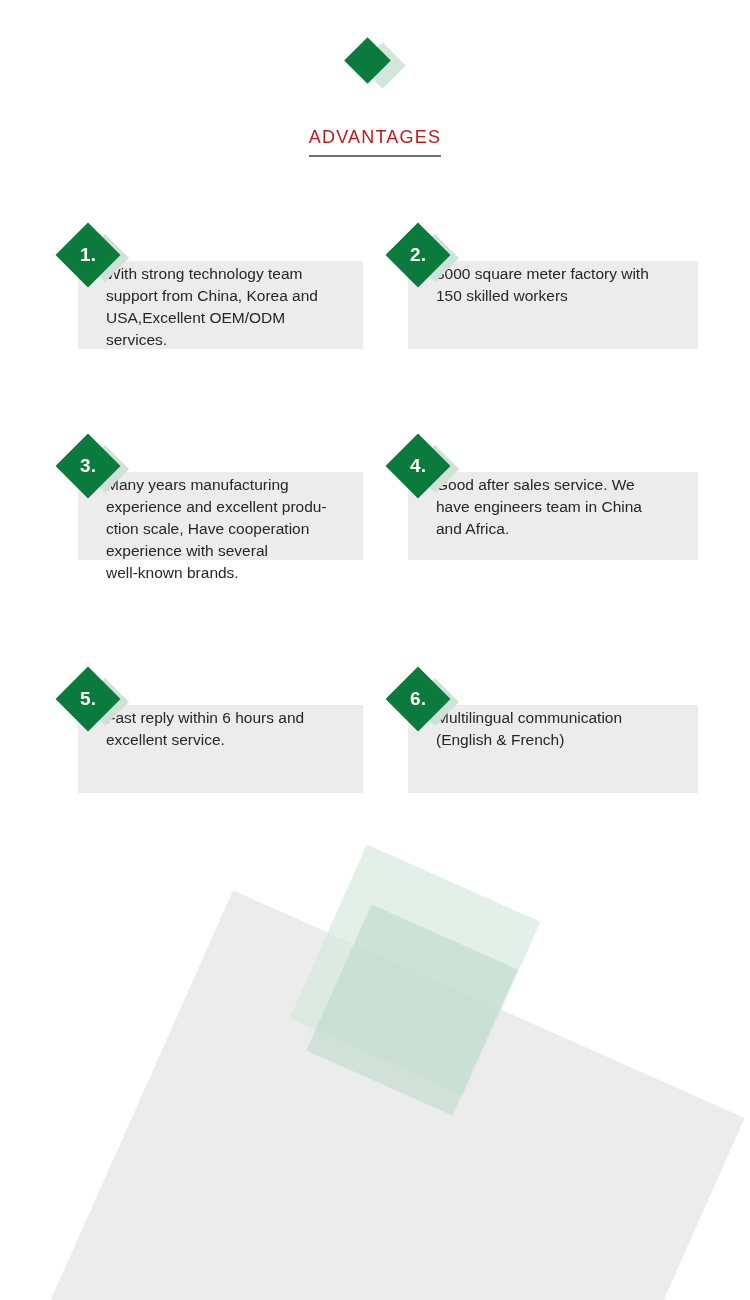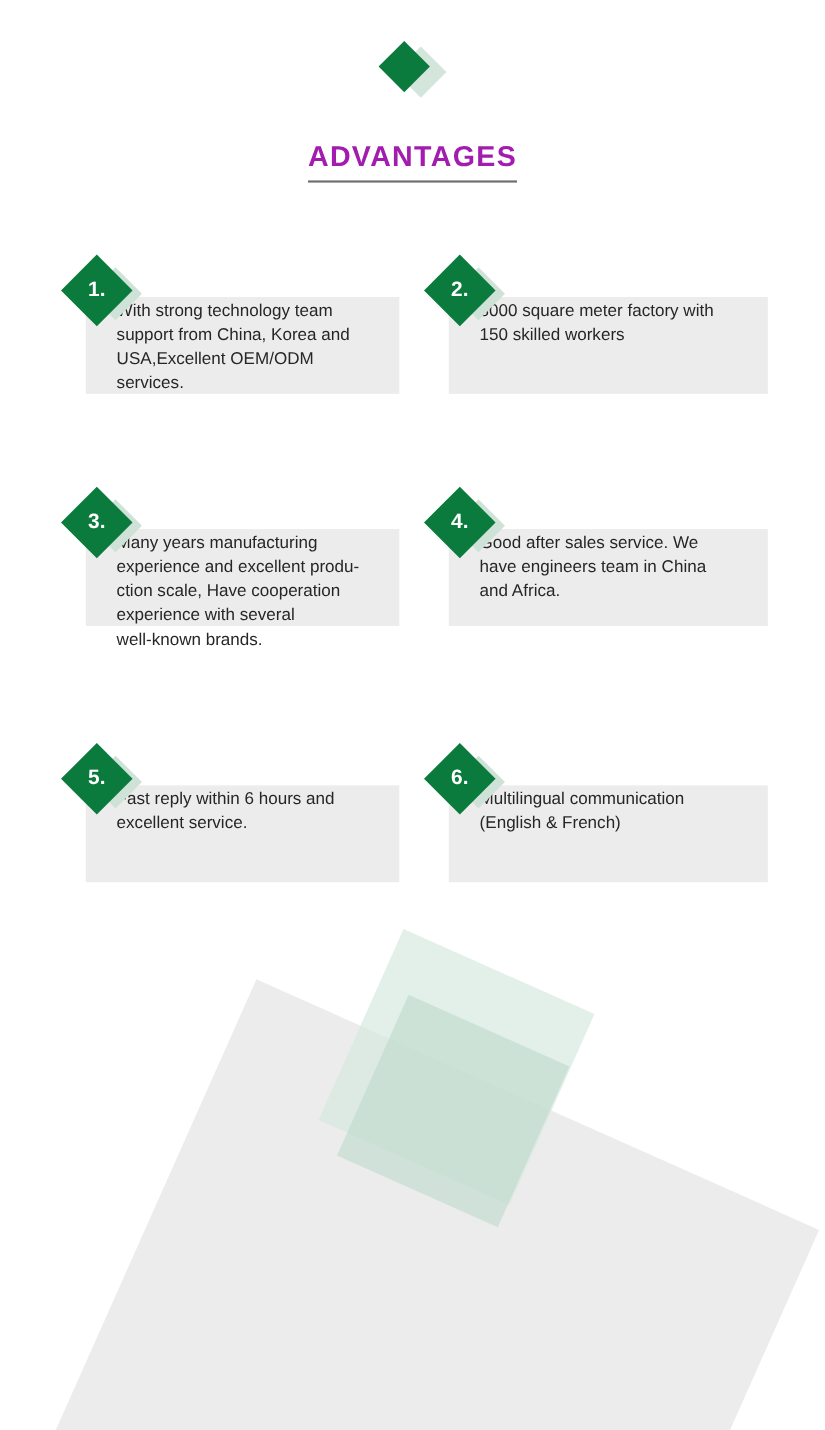--- a/index.html
+++ b/index.html
@@ -83,24 +83,24 @@
     position: absolute;
     left: 11px;
     top: 4px;
     width: 33px;
     height: 33px;
     background: #0a7b3c;
     transform: rotate(45deg);
   }
   .page-title {
     display: inline-block;
-    font-size: 26px;
-    font-weight: bold;
+    font-size: 18px;
+    font-weight: normal;
     letter-spacing: 1.2px;
-    color: #a21caf;
+    color: #b91c1c;
     padding-bottom: 7px;
     border-bottom: 2px solid #6f6f6f;
     line-height: 1.1;
   }
 
   
   .cards-grid {
     position: relative;
     z-index: 2;
     margin-top: 70px;

